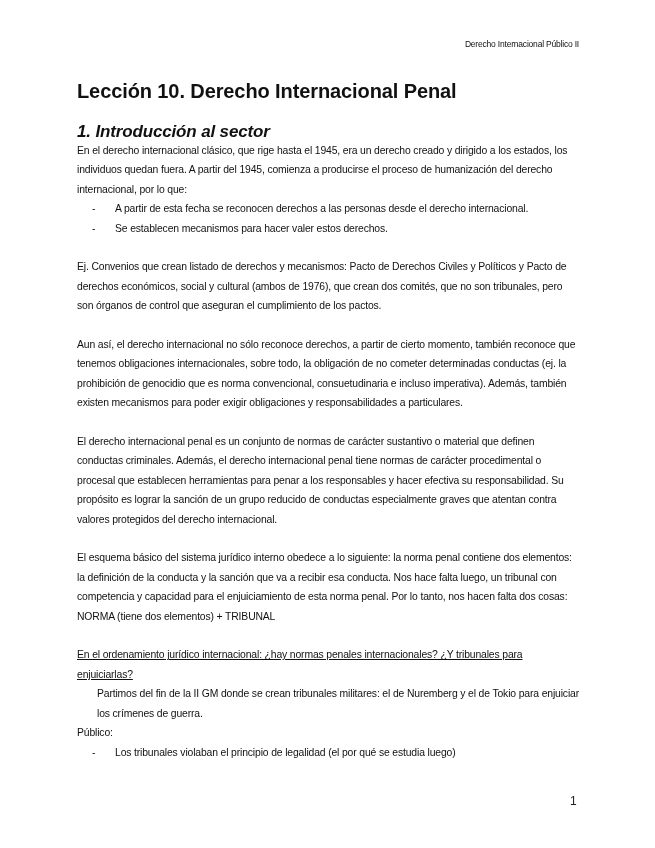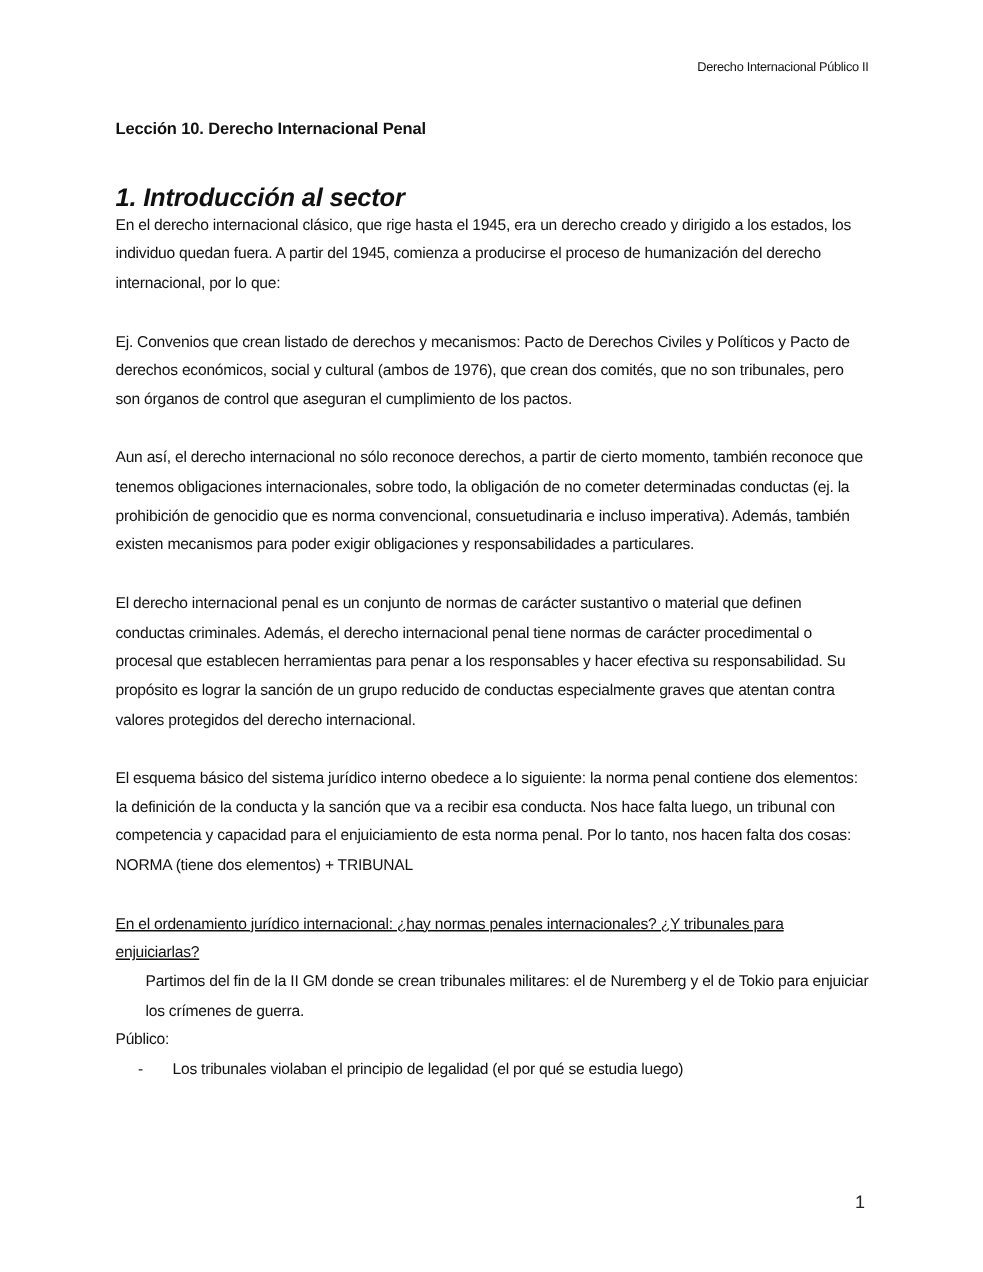--- a/index.html
+++ b/index.html
@@ -1,20 +1,20 @@
 <!DOCTYPE html>
 <html><head>
 <meta charset="utf-8">
 <style>
   html, body { margin: 0; padding: 0; background: #ffffff; }
   body { width: 655px; height: 848px; position: relative; overflow: hidden;
          font-family: "Liberation Sans", "DejaVu Sans", sans-serif; color: #111; }
   .page { position: absolute; left: 0; top: 0; width: 655px; height: 848px; background: #fff; }
   .running-header { position: absolute; right: 76px; top: 39px; font-size: 8.5px; letter-spacing: -0.2px; color: #111; }
-  .title { position: absolute; left: 77px; top: 80px; font-size: 11px; font-weight: bold; color: #111; letter-spacing: -0.1px; }
+  .title { position: absolute; left: 77px; top: 80px; font-size: 20px; font-weight: bold; color: #111; letter-spacing: -0.1px; }
   .content { position: absolute; left: 77px; top: 122px; width: 502px; font-size: 10.4px; line-height: 19.4px; letter-spacing: -0.15px; }
   .h2 { font-size: 17px; font-weight: bold; font-style: italic; line-height: 19px; margin-top: 0; }
   .u { text-decoration: underline; }
   p { margin: 0; }
   .gap { height: 19.4px; }
   ul.dash { list-style: none; margin: 0; padding: 0; }
   ul.dash li { position: relative; padding-left: 38px; }
   ul.dash li::before { content: "-"; position: absolute; left: 15px; top: 0; }
   .just { text-align: justify; margin-left: 20px; }
   .page-number { position: absolute; left: 570px; top: 794px; font-size: 12px; color: #222; }
@@ -22,21 +22,25 @@
 </head>
 <body>
 
 <div class="page">
   <div class="running-header">Derecho Internacional Público II</div>
 
   <div class="title">Lección 10. Derecho Internacional Penal</div>
 
   <div class="content">
     <div class="h2">1. Introducción al sector</div>
-    <p>En el derecho internacional clásico, que rige hasta el 1945, era un derecho creado y dirigido a los estados, los individuo quedan fuera. A partir del 1945, comienza a producirse el proceso de humanización del derecho internacional, por lo que:</p>
+    <p>En el derecho internacional clásico, que rige hasta el 1945, era un derecho creado y dirigido a los estados, los individuos quedan fuera. A partir del 1945, comienza a producirse el proceso de humanización del derecho internacional, por lo que:</p>
+    <ul class="dash">
+      <li>A partir de esta fecha se reconocen derechos a las personas desde el derecho internacional.</li>
+      <li>Se establecen mecanismos para hacer valer estos derechos.</li>
+    </ul>
     <div class="gap"></div>
     <p>Ej. Convenios que crean listado de derechos y mecanismos: Pacto de Derechos Civiles y Políticos y Pacto de derechos económicos, social y cultural (ambos de 1976), que crean dos comités, que no son tribunales, pero son órganos de control que aseguran el cumplimiento de los pactos.</p>
     <div class="gap"></div>
     <p>Aun así, el derecho internacional no sólo reconoce derechos, a partir de cierto momento, también reconoce que tenemos obligaciones internacionales, sobre todo, la obligación de no cometer determinadas conductas (ej. la prohibición de genocidio que es norma convencional, consuetudinaria e incluso imperativa). Además, también existen mecanismos para poder exigir obligaciones y responsabilidades a particulares.</p>
     <div class="gap"></div>
     <p>El derecho internacional penal es un conjunto de normas de carácter sustantivo o material que definen conductas criminales. Además, el derecho internacional penal tiene normas de carácter procedimental o procesal que establecen herramientas para penar a los responsables y hacer efectiva su responsabilidad. Su propósito es lograr la sanción de un grupo reducido de conductas especialmente graves que atentan contra valores protegidos del derecho internacional.</p>
     <div class="gap"></div>
     <p>El esquema básico del sistema jurídico interno obedece a lo siguiente: la norma penal contiene dos elementos: la definición de la conducta y la sanción que va a recibir esa conducta. Nos hace falta luego, un tribunal con competencia y capacidad para el enjuiciamiento de esta norma penal. Por lo tanto, nos hacen falta dos cosas: NORMA (tiene dos elementos) + TRIBUNAL</p>
     <div class="gap"></div>
     <p class="u">En el ordenamiento jurídico internacional: ¿hay normas penales internacionales? ¿Y tribunales para enjuiciarlas?</p>

